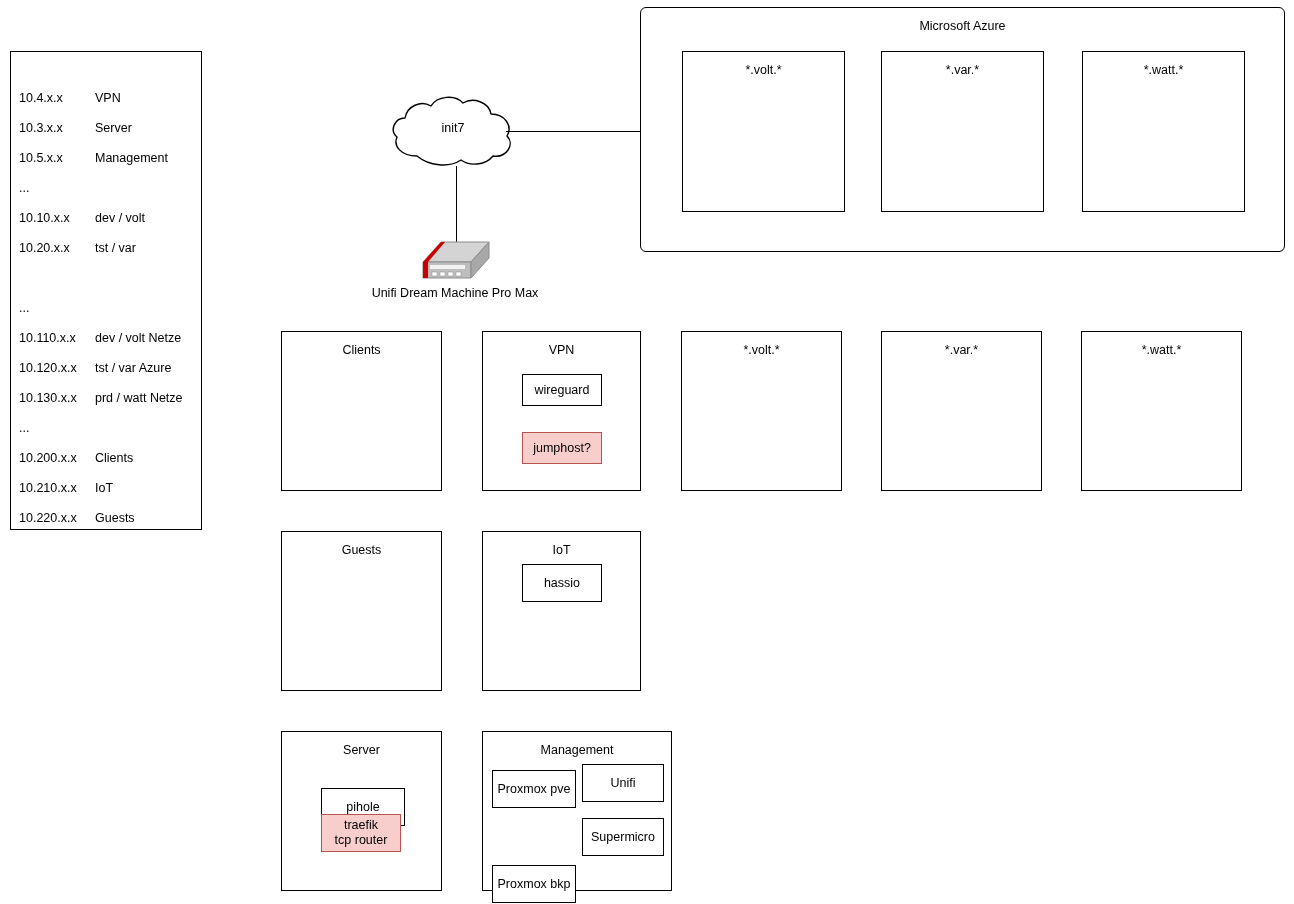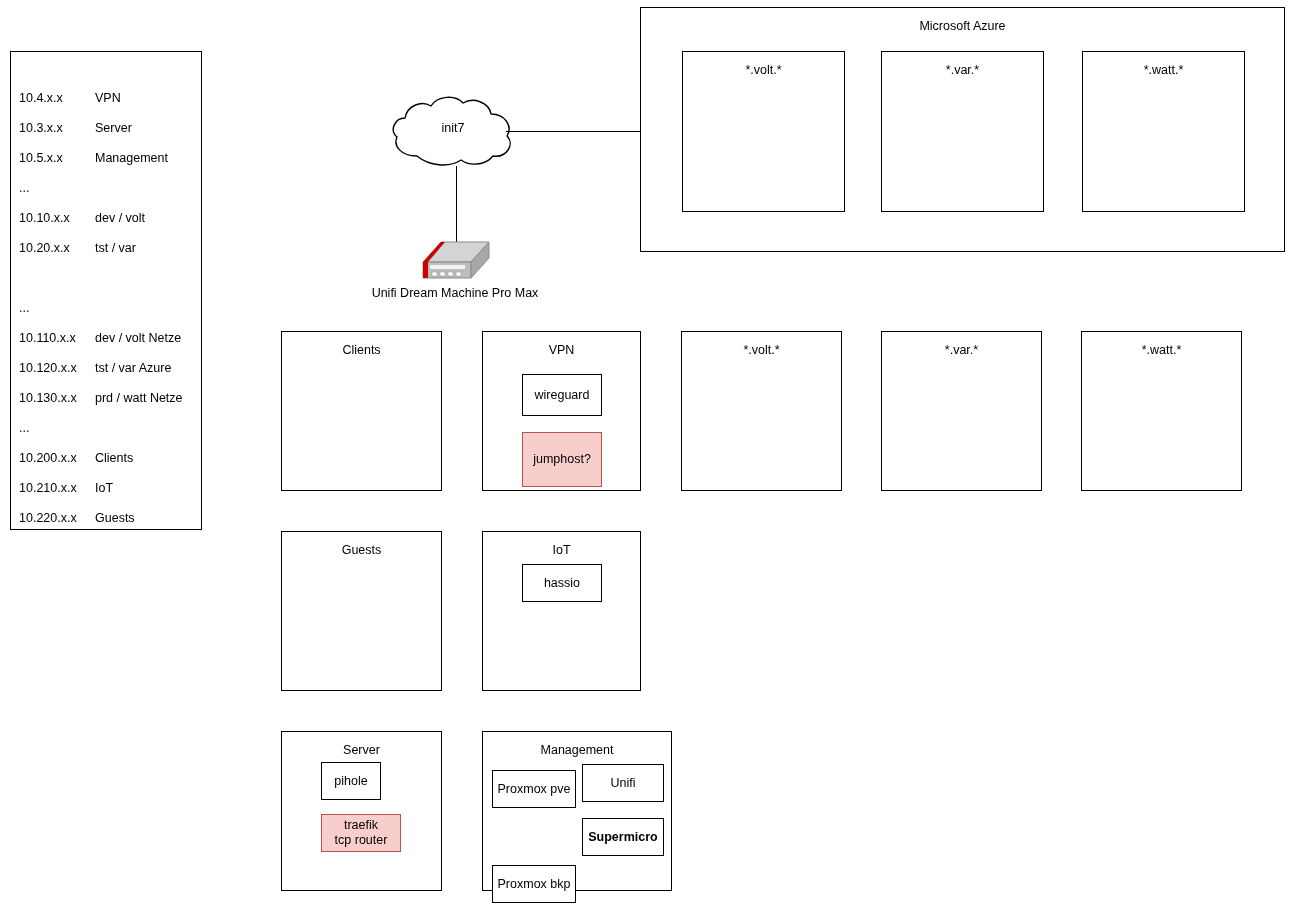--- a/index.html
+++ b/index.html
@@ -71,20 +71,21 @@
   }
   .netze-name {
     white-space: nowrap;
   }
   
   #azure-group {
     left: 640px;
     top: 7px;
     width: 645px;
     height: 245px;
+    border-radius: 6px;
   }
   #azure-title {
     top: 11px;
   }
   .azure-sub {
     position: absolute;
     box-sizing: border-box;
     border: 1px solid #000000;
     background: #ffffff;
     top: 43px;
@@ -286,22 +287,22 @@
     </svg>
   </div>
   <div id="router-label">Unifi Dream Machine Pro Max</div>
 
   <div class="net-group" style="left:281px; top:331px; width:161px; height:160px;">
     <div class="gtitle">Clients</div>
   </div>
 
   <div class="net-group" style="left:482px; top:331px; width:159px; height:160px;">
     <div class="gtitle">VPN</div>
-    <div class="node" style="left:39px; top:42px; width:80px; height:42px;">wireguard</div>
-    <div class="node alert" style="left:39px; top:100px; width:80px; height:55px;">jumphost?</div>
+    <div class="node" style="left:39px; top:42px; width:80px; height:32px;">wireguard</div>
+    <div class="node alert" style="left:39px; top:100px; width:80px; height:32px;">jumphost?</div>
   </div>
 
   <div class="net-group" style="left:681px; top:331px; width:161px; height:160px;">
     <div class="gtitle">*.volt.*</div>
   </div>
 
   <div class="net-group" style="left:881px; top:331px; width:161px; height:160px;">
     <div class="gtitle">*.var.*</div>
   </div>
 
@@ -313,26 +314,26 @@
     <div class="gtitle">Guests</div>
   </div>
 
   <div class="net-group" style="left:482px; top:531px; width:159px; height:160px;">
     <div class="gtitle">IoT</div>
     <div class="node" style="left:39px; top:32px; width:80px; height:38px;">hassio</div>
   </div>
 
   <div class="net-group" style="left:281px; top:731px; width:161px; height:160px;">
     <div class="gtitle">Server</div>
-    <div class="node" style="left:39px; top:30px; width:60px; height:38px;">pihole</div>
+    <div class="node" style="left:39px; top:56px; width:84px; height:38px;">pihole</div>
     <div class="node alert" style="left:39px; top:82px; width:80px; height:38px;">traefik
 tcp router</div>
   </div>
 
   <div class="net-group" style="left:482px; top:731px; width:190px; height:160px;">
     <div class="gtitle">Management</div>
     <div class="node" style="left:9px; top:38px; width:84px; height:38px;">Proxmox pve</div>
     <div class="node" style="left:99px; top:32px; width:82px; height:38px;">Unifi</div>
     <div class="node" style="left:9px; top:86px; width:84px; height:38px;margin-top:47px;">Proxmox bkp</div>
-    <div class="node" style="left:99px; top:86px; width:82px; height:38px;font-weight:bold;">Supermicro</div>
+    <div class="node" style="left:99px; top:86px; width:82px; height:38px;">Supermicro</div>
   </div>
 
 </div>
 
 </body></html>

